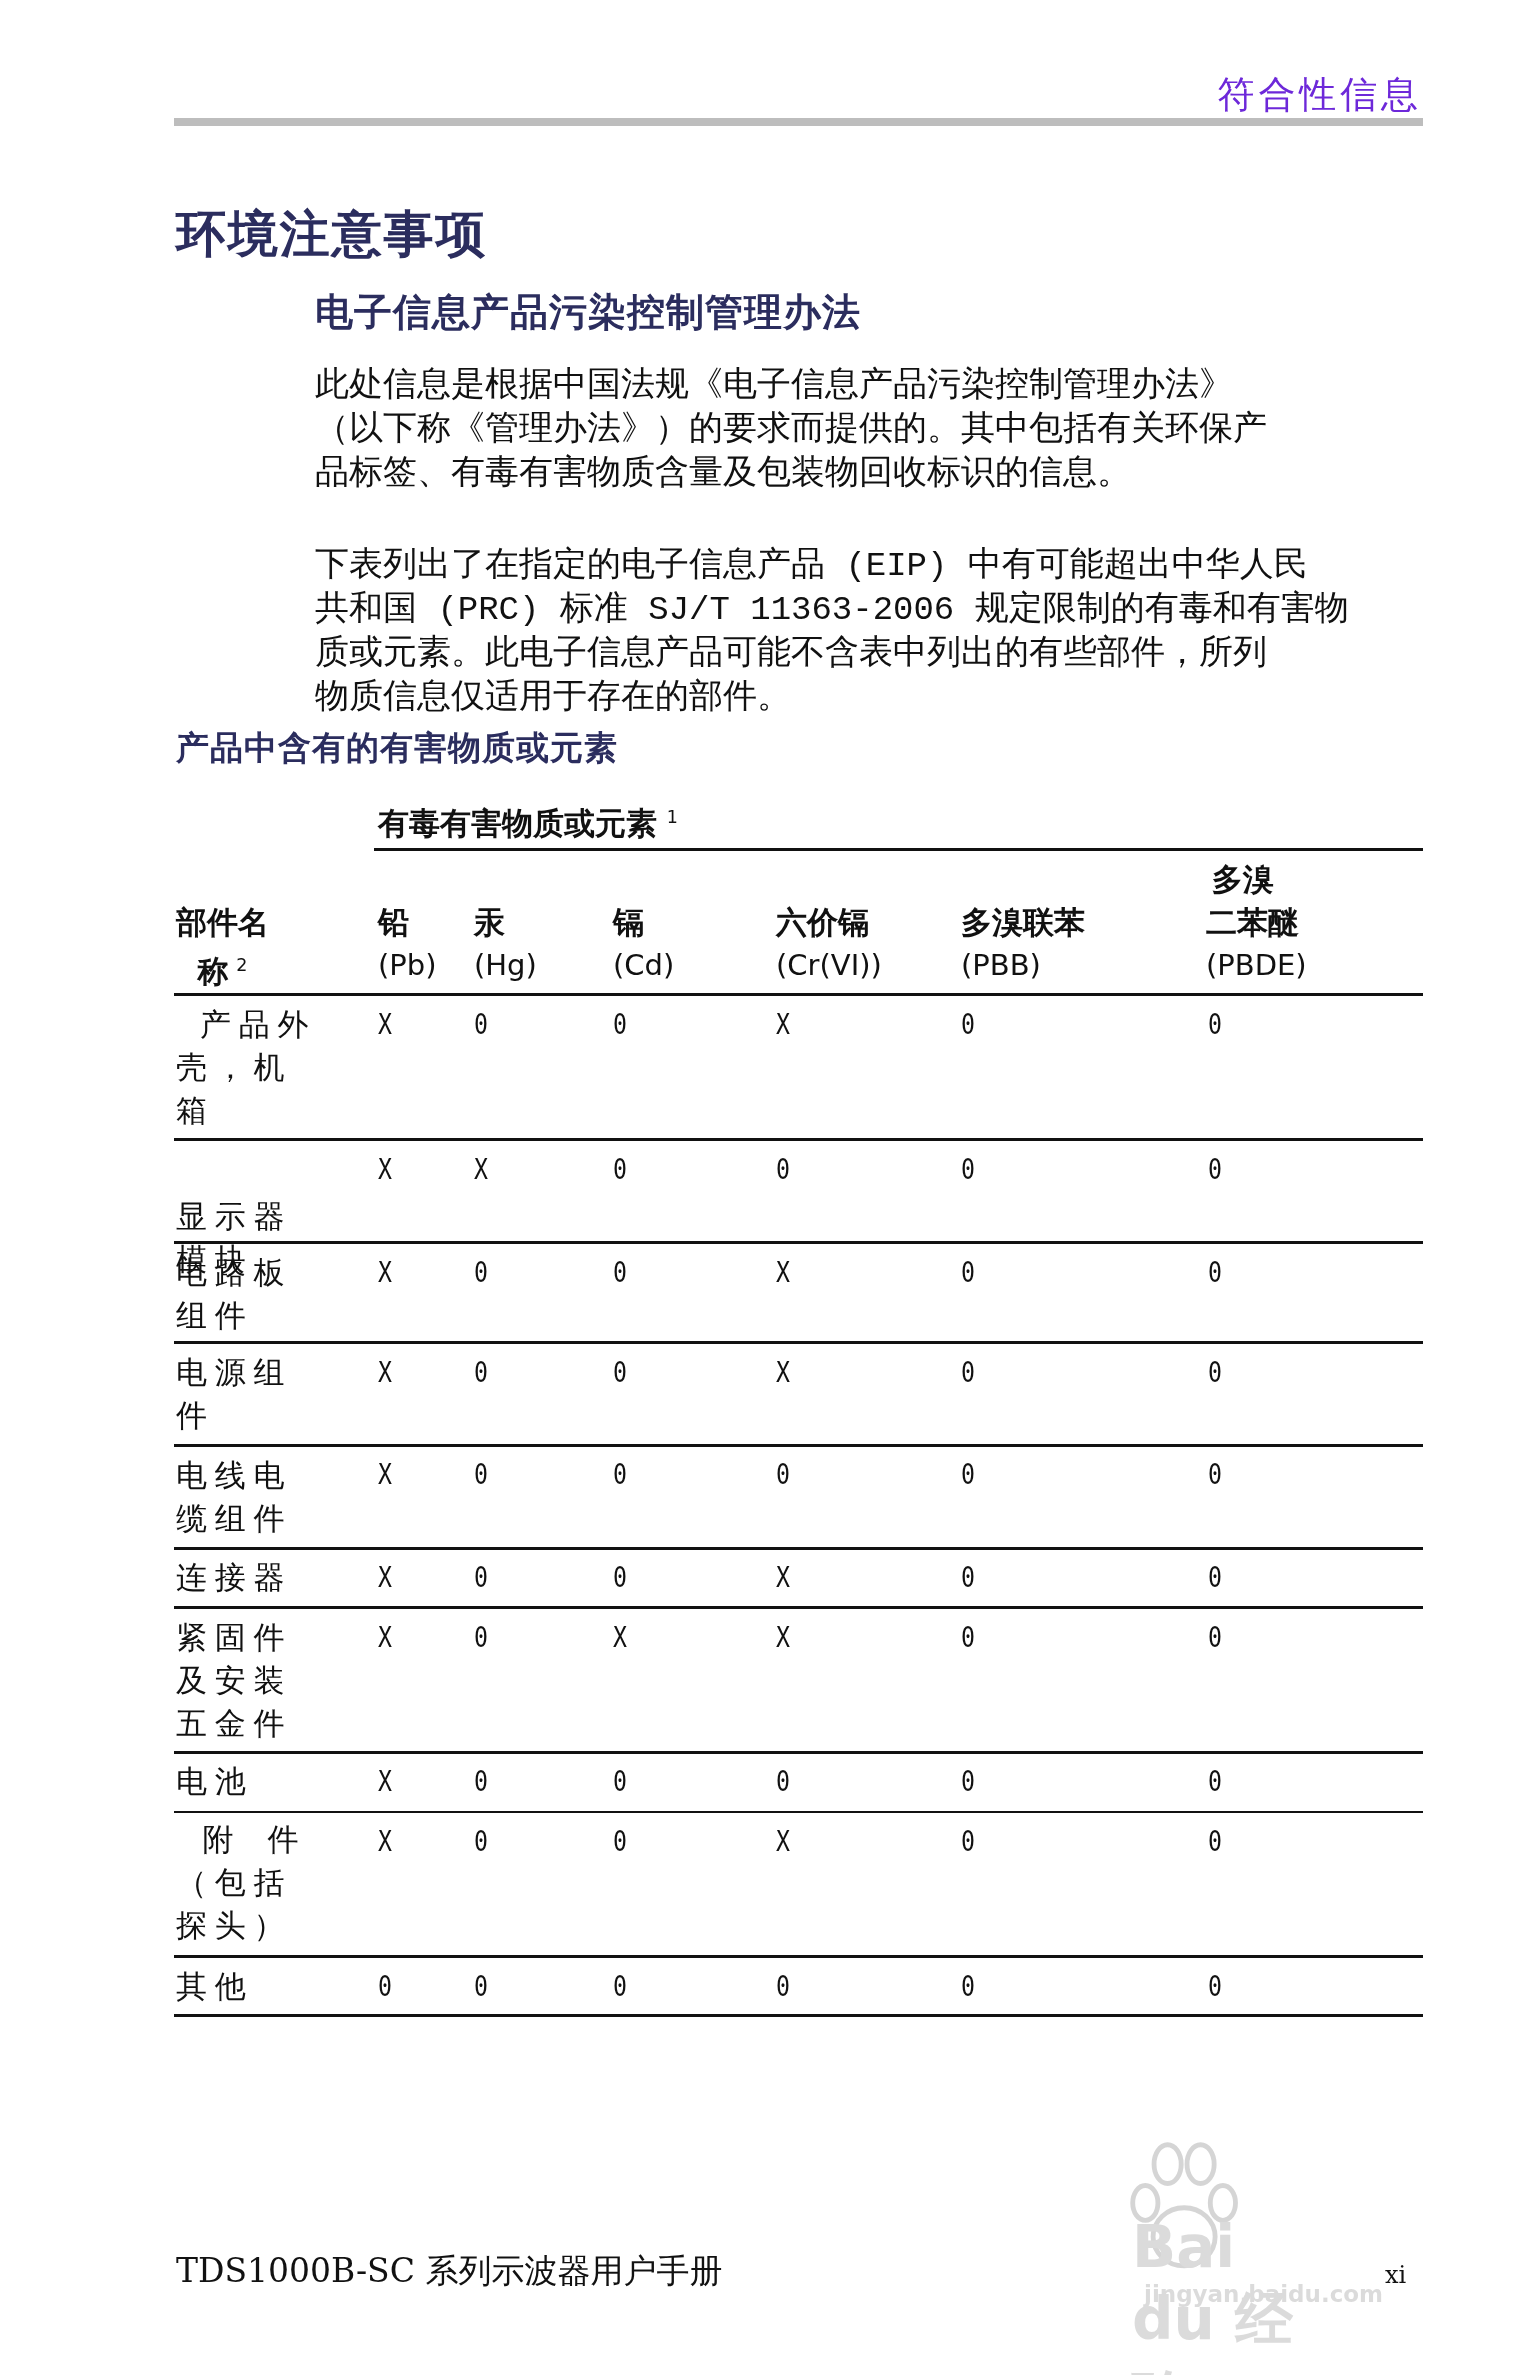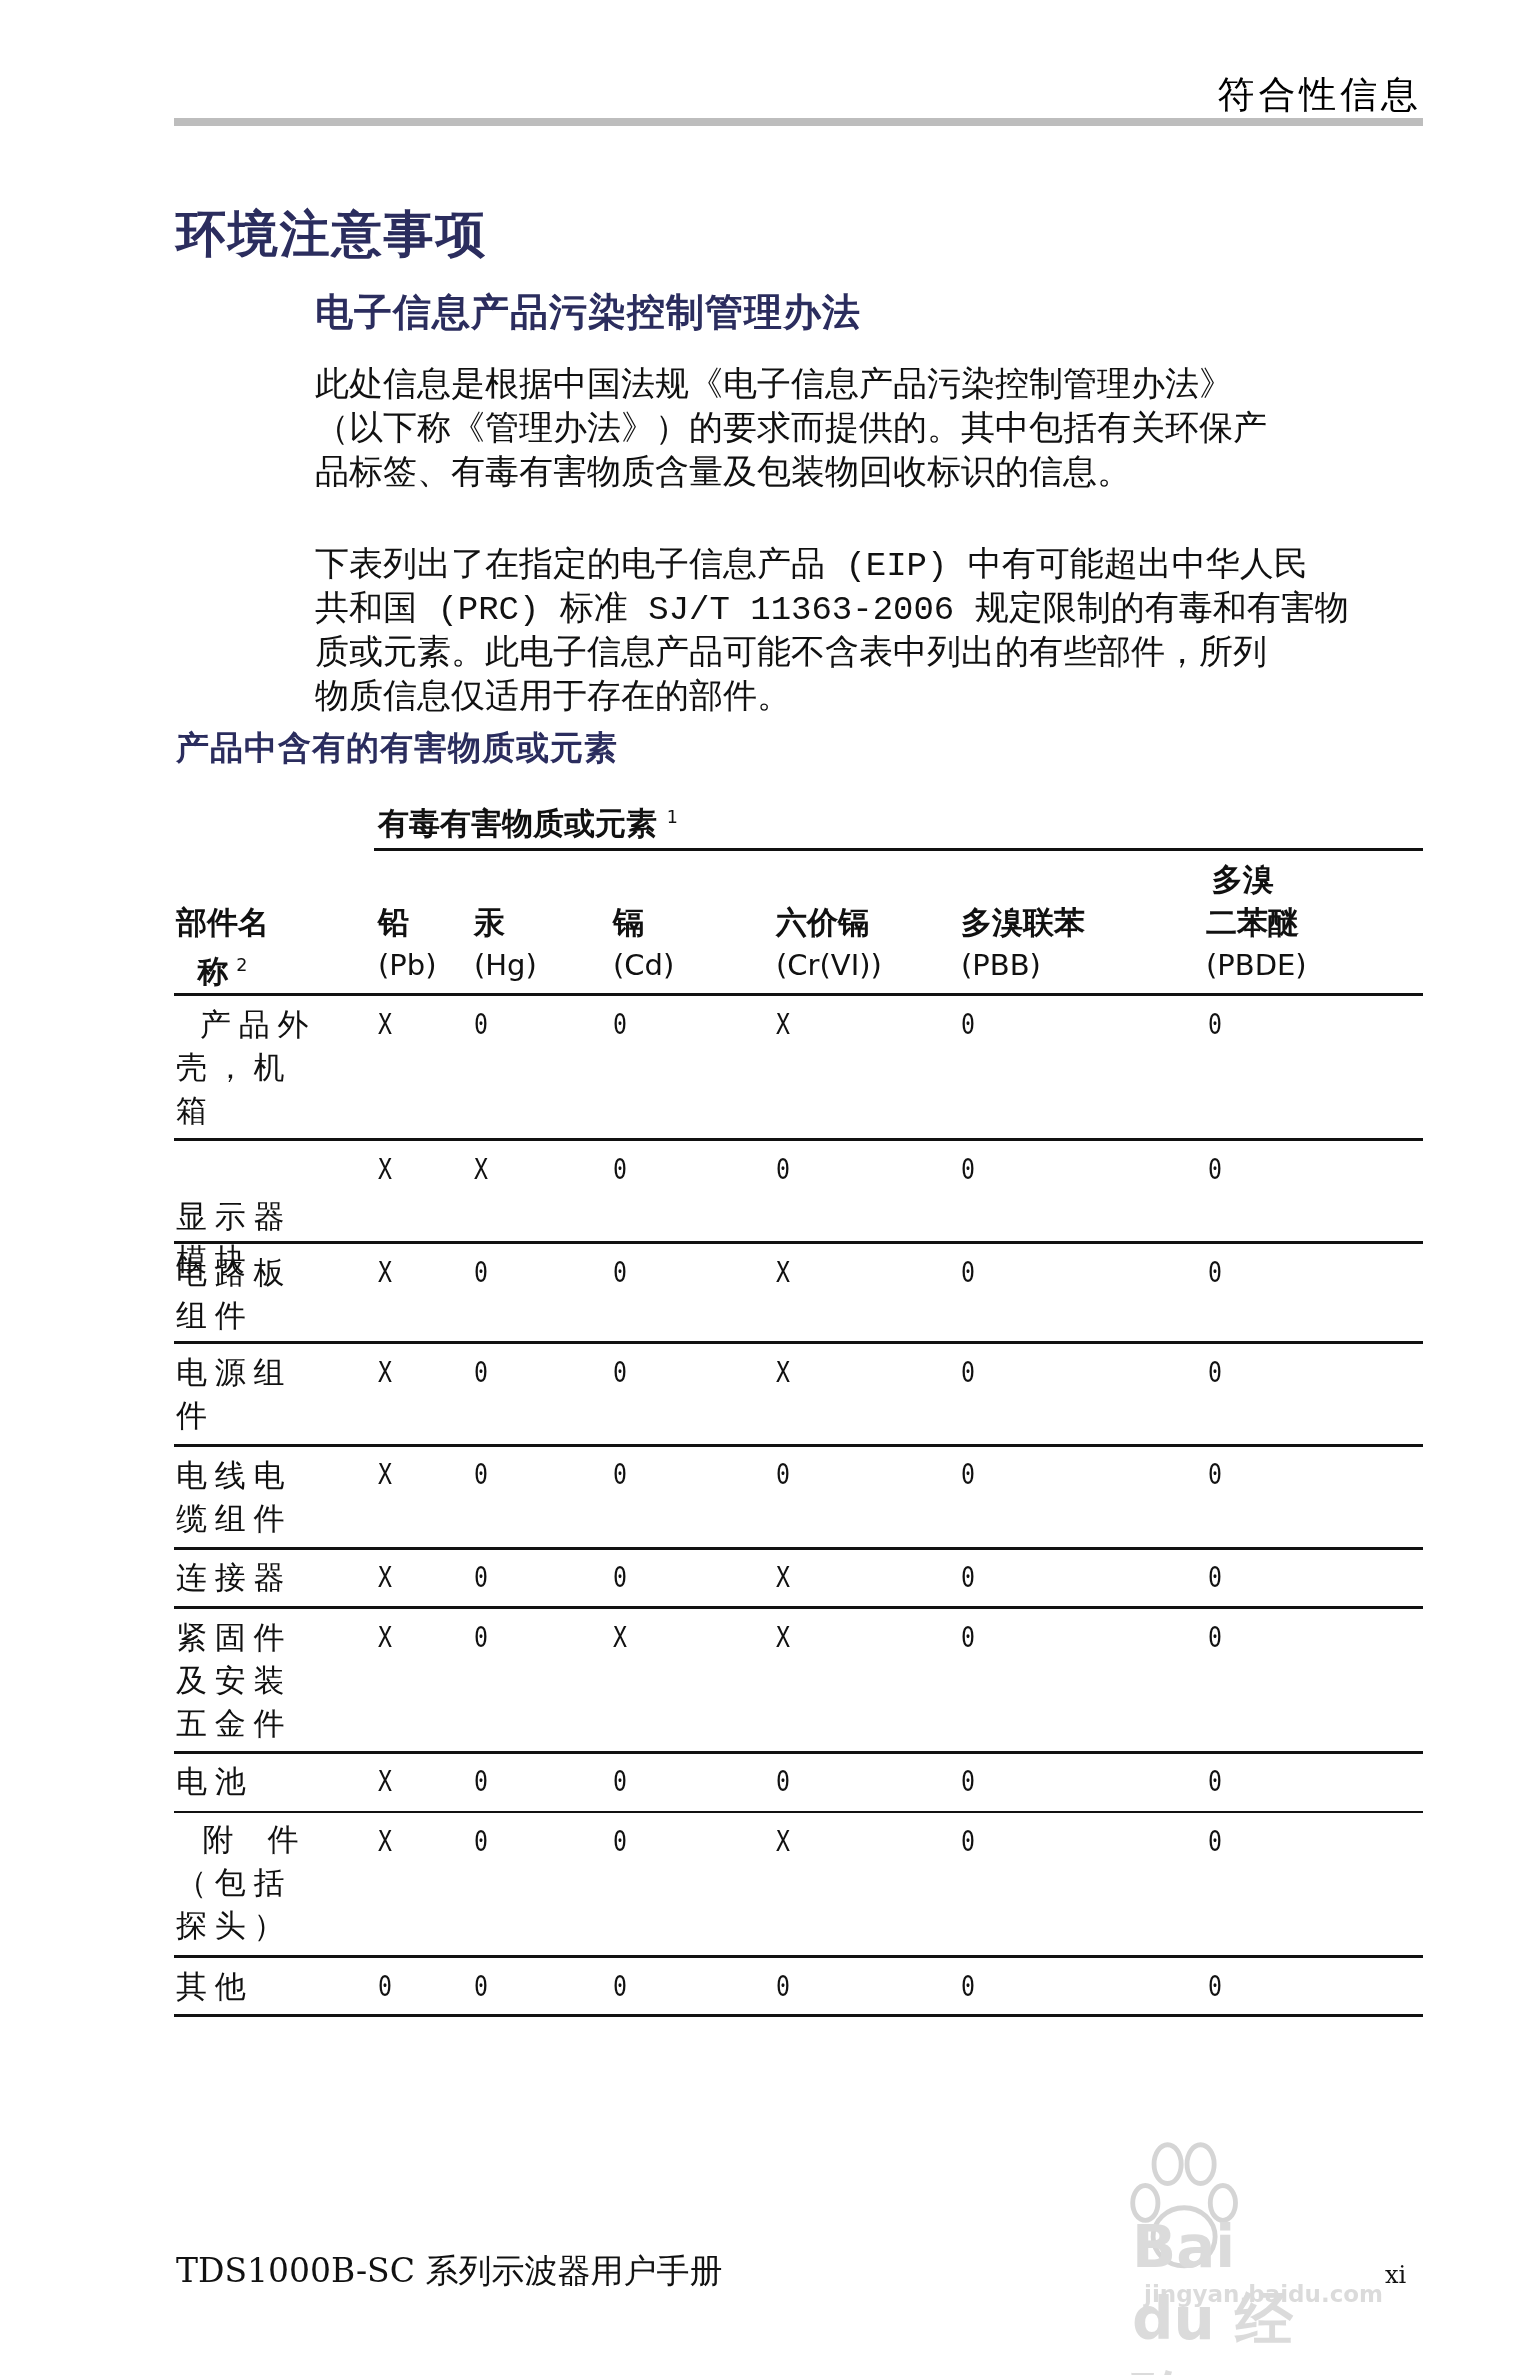--- a/index.html
+++ b/index.html
@@ -1,19 +1,19 @@
 <!DOCTYPE html>
 <html><head>
 <meta charset="utf-8">
 <style>
   html, body { margin:0; padding:0; background:#ffffff; }
   body { width:1537px; height:2375px; position:relative; overflow:hidden;
          font-family:"DejaVu Serif","Liberation Serif",serif; color:#111; }
   .abs { position:absolute; }
-  .running-head { right:115px; top:70px; font-size:37px; letter-spacing:3.9px; color:#000000; font-family:"DejaVu Serif",serif; }
+  .running-head { right:115px; top:70px; font-size:37px; letter-spacing:3.9px; color:#6d28d9; font-family:"DejaVu Serif",serif; }
   .head-bar { left:174px; top:118px; width:1249px; height:7.8px; background:#bdbdbd; }
   .h1 { left:176px; top:201px; font-size:50px; font-weight:bold; color:#2b2d5e; font-family:"DejaVu Sans","Liberation Sans",sans-serif; letter-spacing:1.9px; }
   .h2 { left:315px; top:287px; font-size:38px; font-weight:bold; color:#2b2d5e; font-family:"DejaVu Sans","Liberation Sans",sans-serif; letter-spacing:1px; }
   .para { left:315px; width:1108px; font-size:34px; line-height:44px; color:#111; text-align:justify; }
   .para .line { display:block; white-space:nowrap; }
   .p1 { top:361px; }
   .p2 { top:544px;font-family:Liberation Mono, monospace; }
   .h3 { left:176px; top:726px; font-size:33px; font-weight:bold; color:#2b2d5e; font-family:"DejaVu Sans","Liberation Sans",sans-serif; letter-spacing:1px; }
   .tbl-group { left:378px; top:803px; font-size:31px; font-weight:bold; font-family:"DejaVu Sans","Liberation Sans",sans-serif; color:#111; }
   .tbl-group sup { font-size:17.5px; font-weight:normal; margin-left:9.7px; vertical-align:super; }

